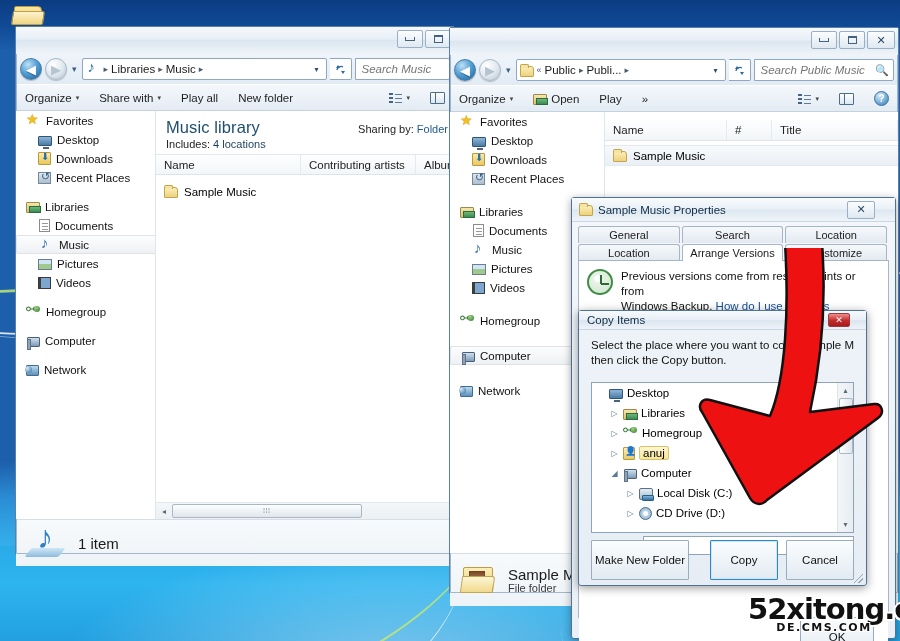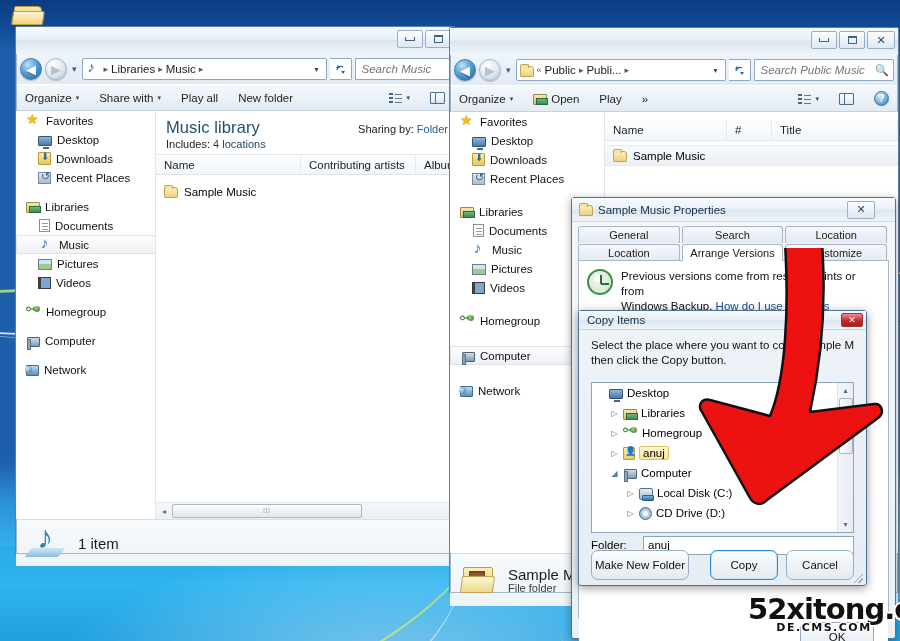--- a/index.html
+++ b/index.html
@@ -232,30 +232,30 @@
   .pv-note { display:flex; gap:8px; padding:8px 8px 0 8px; font-size:11.5px; color:#111; line-height:15px; }
   .clock-ic { width:26px; height:26px; border-radius:50%; flex:0 0 auto;
      background:radial-gradient(circle at 40% 35%, #fff 0 3px, #e7f2e7 4px, #cfe6cf 100%);
      border:2px solid #3f8c45; position:relative; }
   .clock-ic:before { content:""; position:absolute; left:11px; top:4px; width:1.5px; height:9px; background:#2f6b36; }
   .clock-ic:after { content:""; position:absolute; left:12px; top:12px; width:8px; height:1.5px; background:#2f6b36; }
   .pv-note a { color:#13509b; }
   .dlg-footer { position:absolute; left:0; right:0; bottom:0; height:38px;
      border-top:1px solid #d5dfe8; display:flex; align-items:center; justify-content:flex-end; padding-right:14px; gap:7px;
      background:linear-gradient(180deg,#eef3f8,#e6edf4); }
-  .btn { min-width:74px; height:30px; border:1px solid #9aadc0; border-radius:7px; font-size:11.5px;
+  .btn { min-width:74px; height:40px; border:1px solid #9aadc0; border-radius:1px; font-size:11.5px;
      background:linear-gradient(180deg,#fbfdfe,#e2eaf2); display:flex; align-items:center; justify-content:center;
      color:#111; font-family:"Liberation Sans", sans-serif; }
   .btn.primary { border-color:#2e87c8; box-shadow:0 0 0 1px #cfe6f7 inset; }
 
   
   .copydlg { position:absolute; border:1px solid #4e7396; border-radius:3px;
      background:linear-gradient(180deg,#eef3f8,#e6edf4);
      box-shadow:0 2px 10px rgba(0,0,0,.4); }
-  .copy-title { height:19px; display:flex; align-items:center; padding:0 3px 0 8px; font-size:11.5px; color:#0d2b45;
+  .copy-title { height:19px; display:flex; align-items:center; padding:0 16px 0 8px; font-size:11.5px; color:#0d2b45;
      background:linear-gradient(180deg,#f7fafd 0%,#e7eef5 50%,#dbe5ef 52%,#eef3f8 100%);
      border-bottom:1px solid #c9d6e1; }
   .copy-title .spring { flex:1; }
   .xbtn-red { width:22px; height:14px; border:1px solid #9a3a3a; border-radius:2px; display:flex;
      align-items:center; justify-content:center; color:#fff; font-size:9px;
      background:linear-gradient(180deg,#f08e8e,#c32a2a 55%,#a61d1d); }
   .copy-inner { position:absolute; inset:19px 0 0 0; }
   .copy-prompt { padding:8px 10px 6px 12px; font-size:11.5px; line-height:15px; color:#111; }
   .treebox { position:absolute; left:12px; right:12px; top:52px; bottom:52px; background:#fff;
      border:1px solid #8ea5b9; overflow:hidden; }

